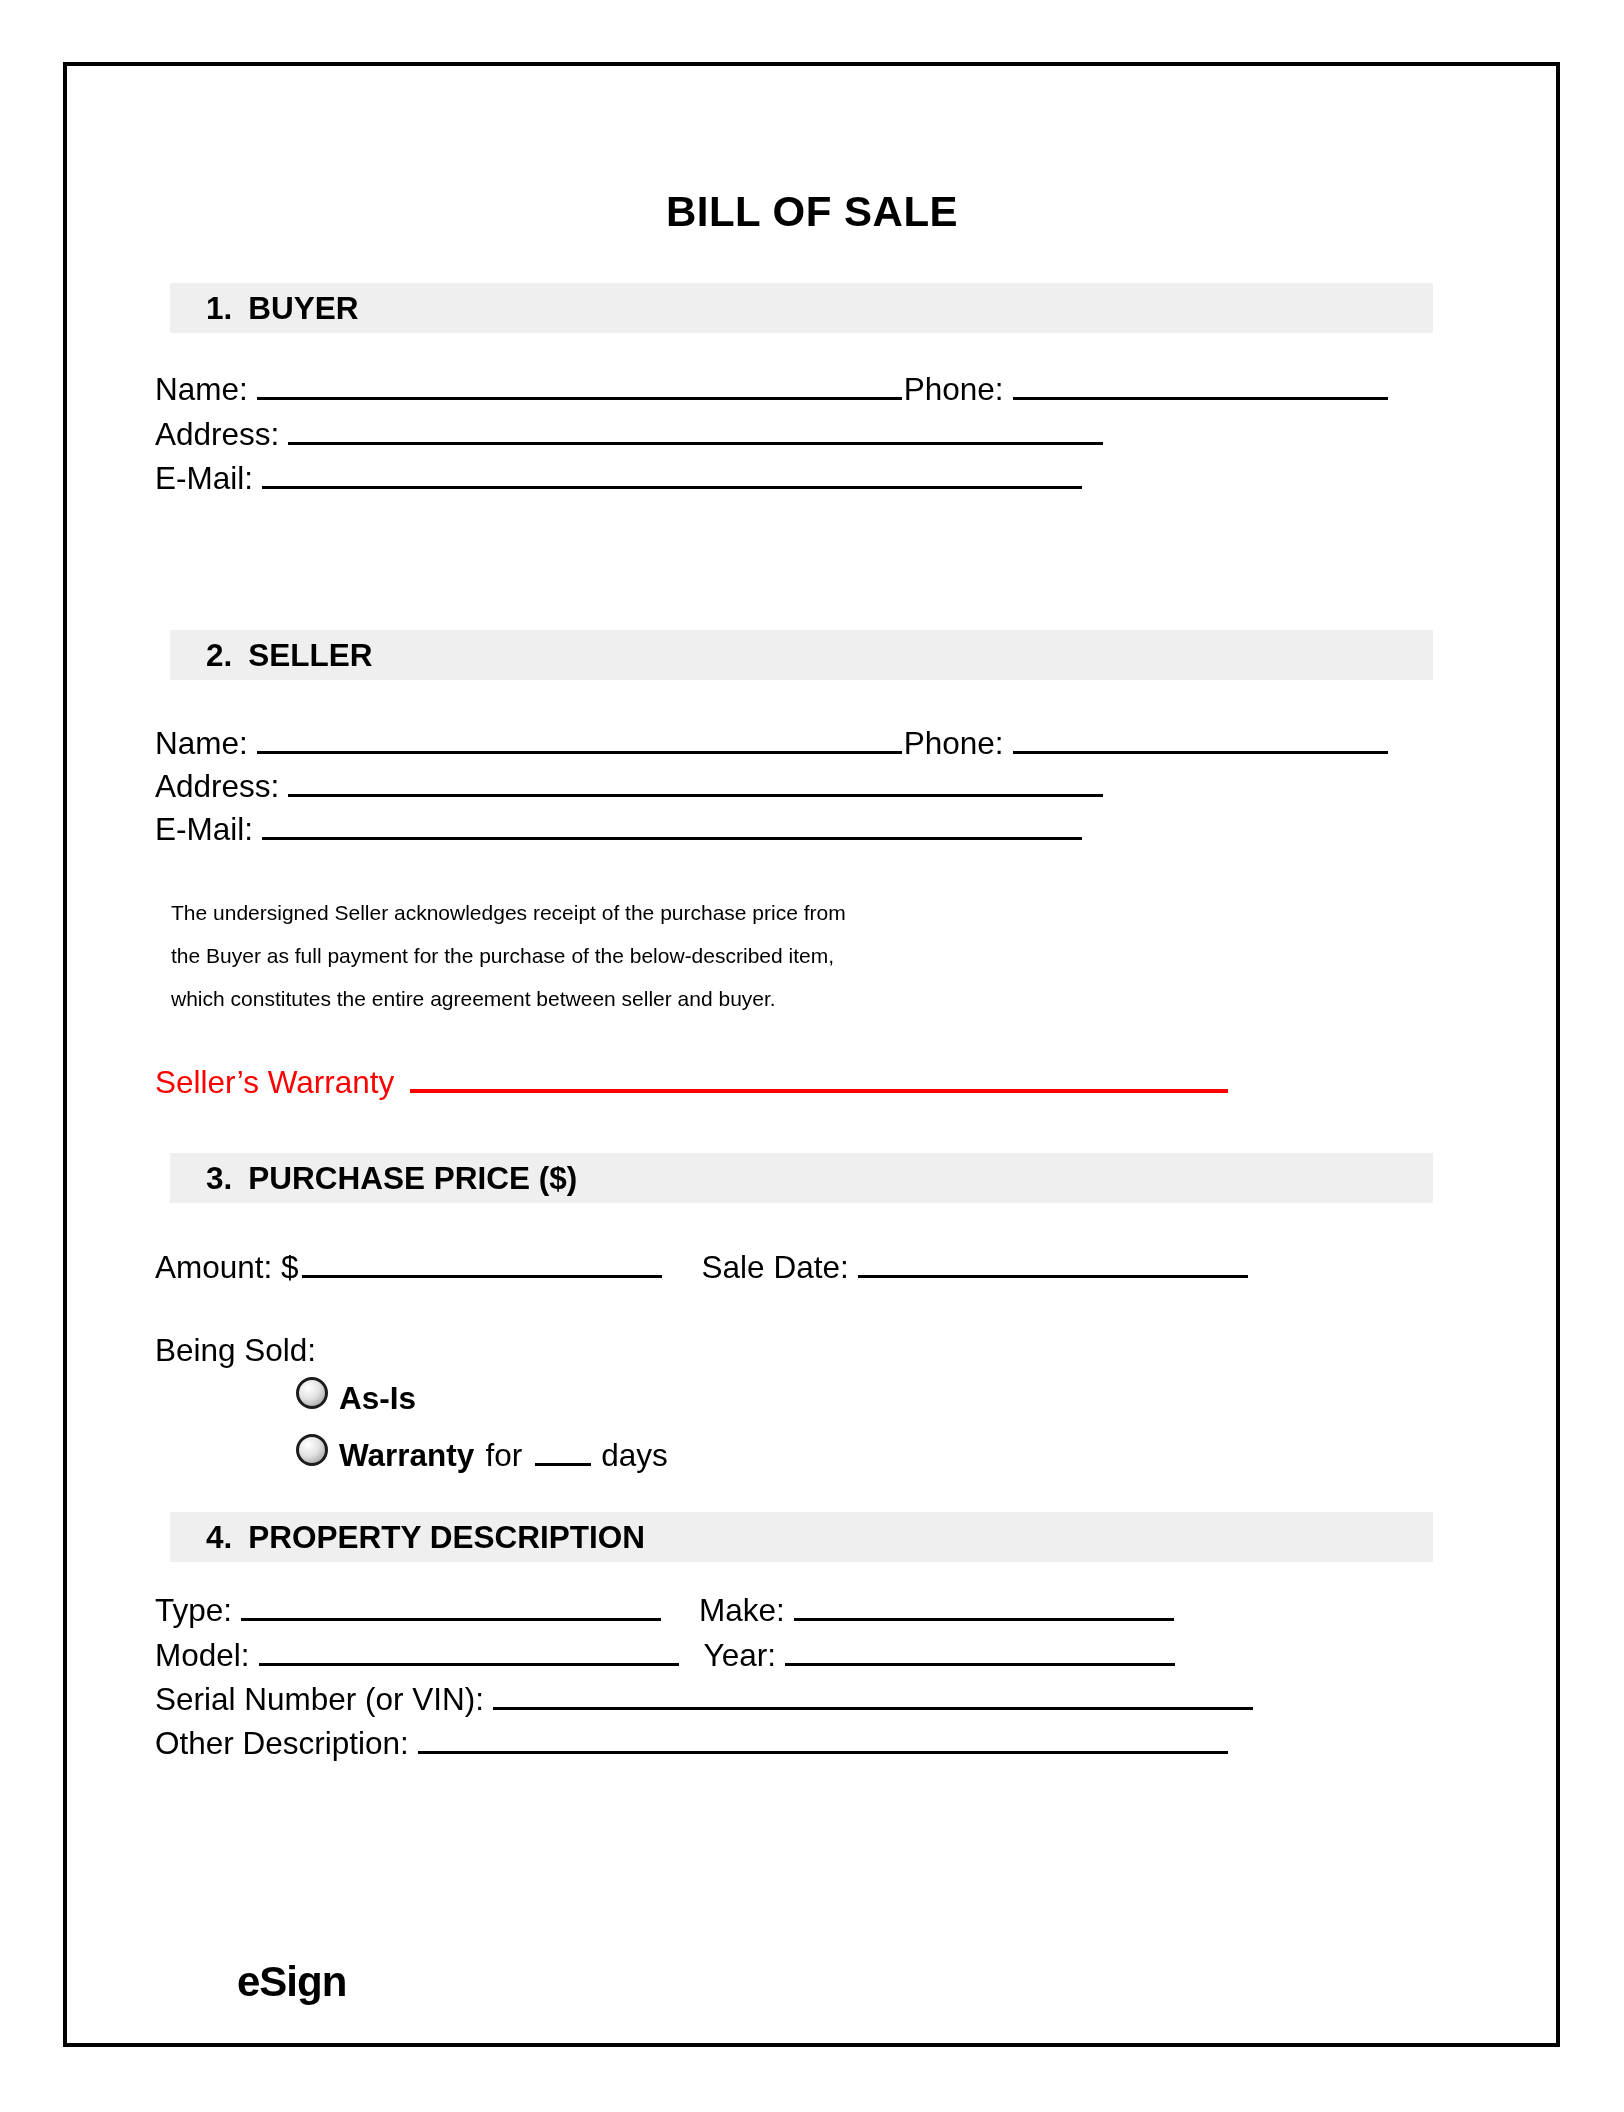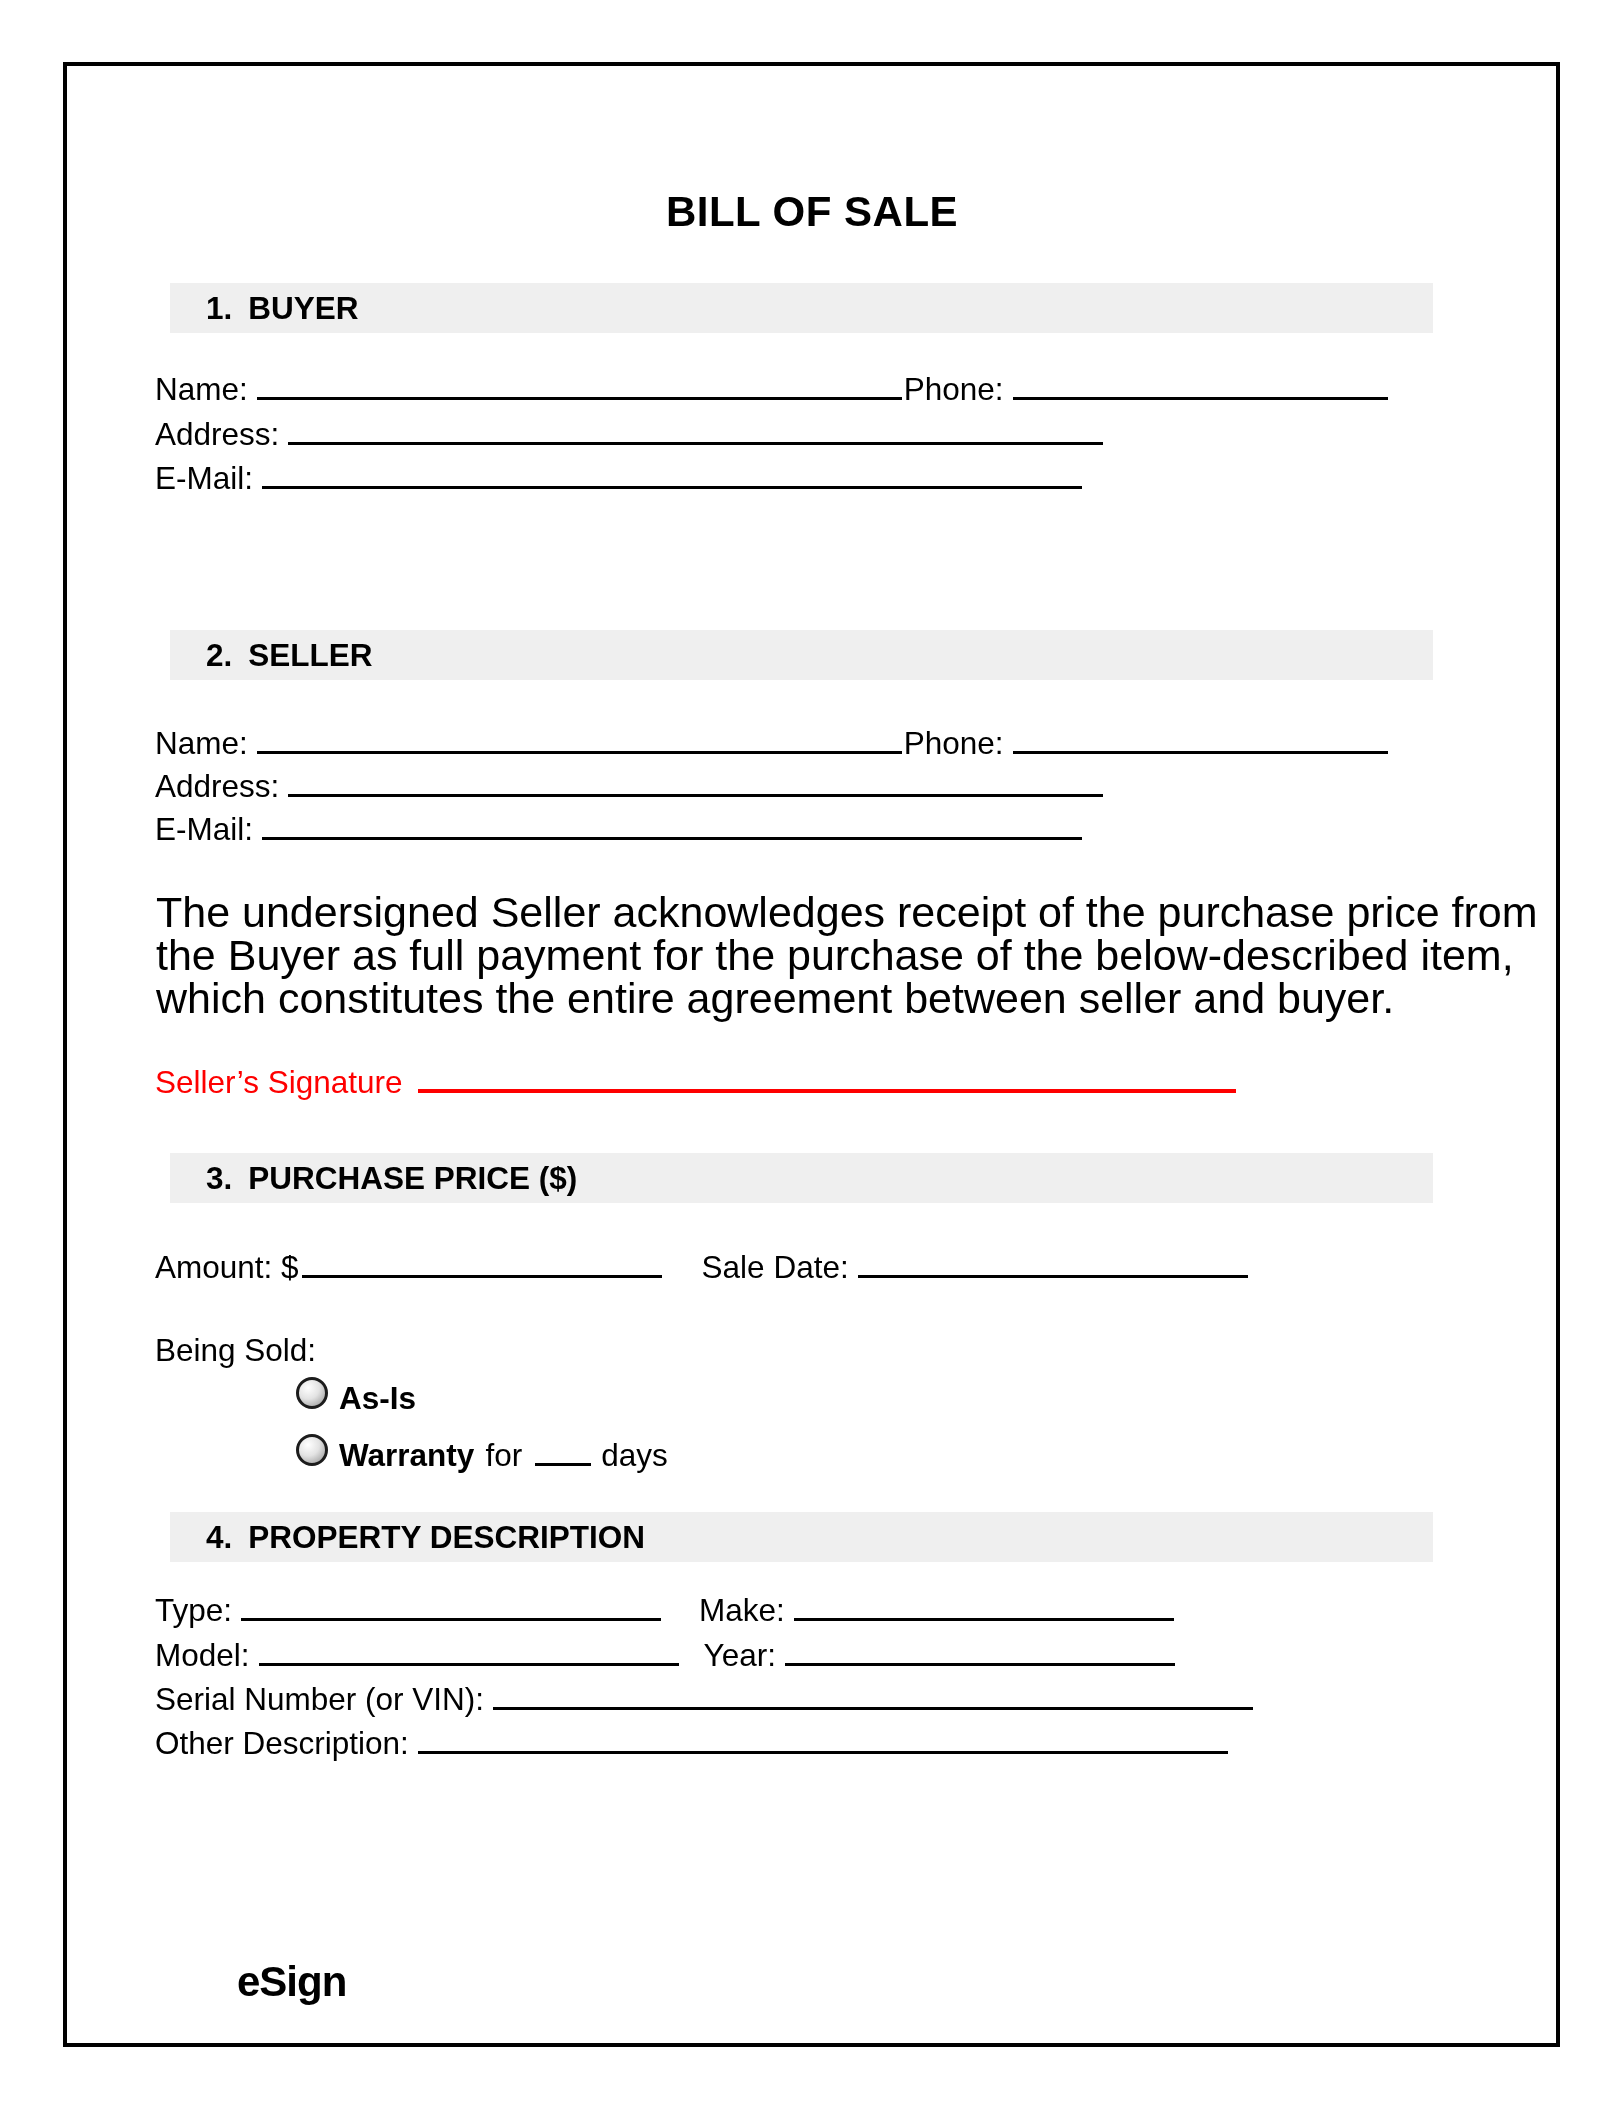--- a/index.html
+++ b/index.html
@@ -49,22 +49,22 @@
   .lbl2{margin-left:2px;}
 
   .w645{width:645px}.w375{width:375px}.w815{width:815px}.w820{width:820px}
   .w818{width:818px}.w360{width:360px}.w380{width:380px}.w420{width:420px}
   .w390{width:390px}.w760{width:760px}.w810{width:810px}
 
   .r-buyer-name{top:371px}.r-buyer-address{top:416px}.r-buyer-email{top:460px}
   .r-buyer-sign{top:548px}
   .r-seller-name{top:725px}.r-seller-address{top:768px}.r-seller-email{top:811px}
   .para{
-    position:absolute;left:156px;top:891px;
-    font-size:43px;line-height:43px;
+    position:absolute;left:171px;top:891px;
+    font-size:21px;line-height:43px;
   }
   .r-seller-sign{top:1064px}
   .r-amount{top:1249px}
   .r-being-sold{top:1332px}
   .radio-row{
     position:absolute;left:296px;
     display:flex;align-items:baseline;
     font-size:31.5px;white-space:nowrap;
   }
   .r-asis{top:1377px}.r-warranty{top:1429px}
@@ -131,21 +131,21 @@
     <span class="line w820"></span>
   </div>
 
   <div class="para">
     <div>The undersigned Seller acknowledges receipt of the purchase price from</div>
     <div>the Buyer as full payment for the purchase of the below-described item,</div>
     <div>which constitutes the entire agreement between seller and buyer.</div>
   </div>
 
   <div class="row r-seller-sign red">
-    <span>Seller’s Signature</span>
+    <span>Seller’s Warranty</span>
     <span class="line redline w818"></span>
   </div>
 
   <div class="section-bar bar3">
     <span class="sec-num">3.</span>
     <span class="sec-label">PURCHASE PRICE ($)</span>
   </div>
 
   <div class="row r-amount">
     <span>Amount: $</span>

